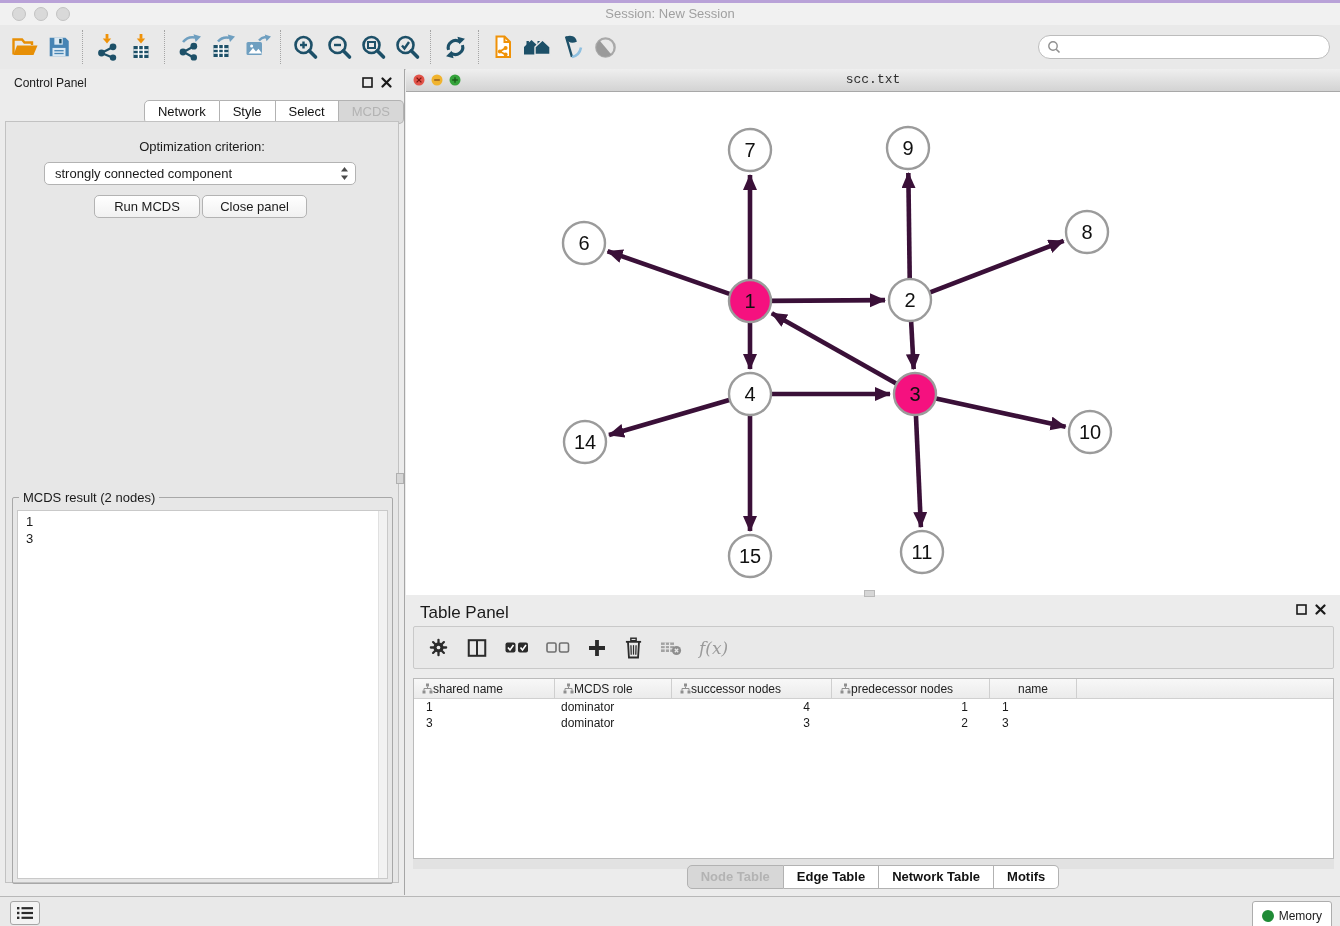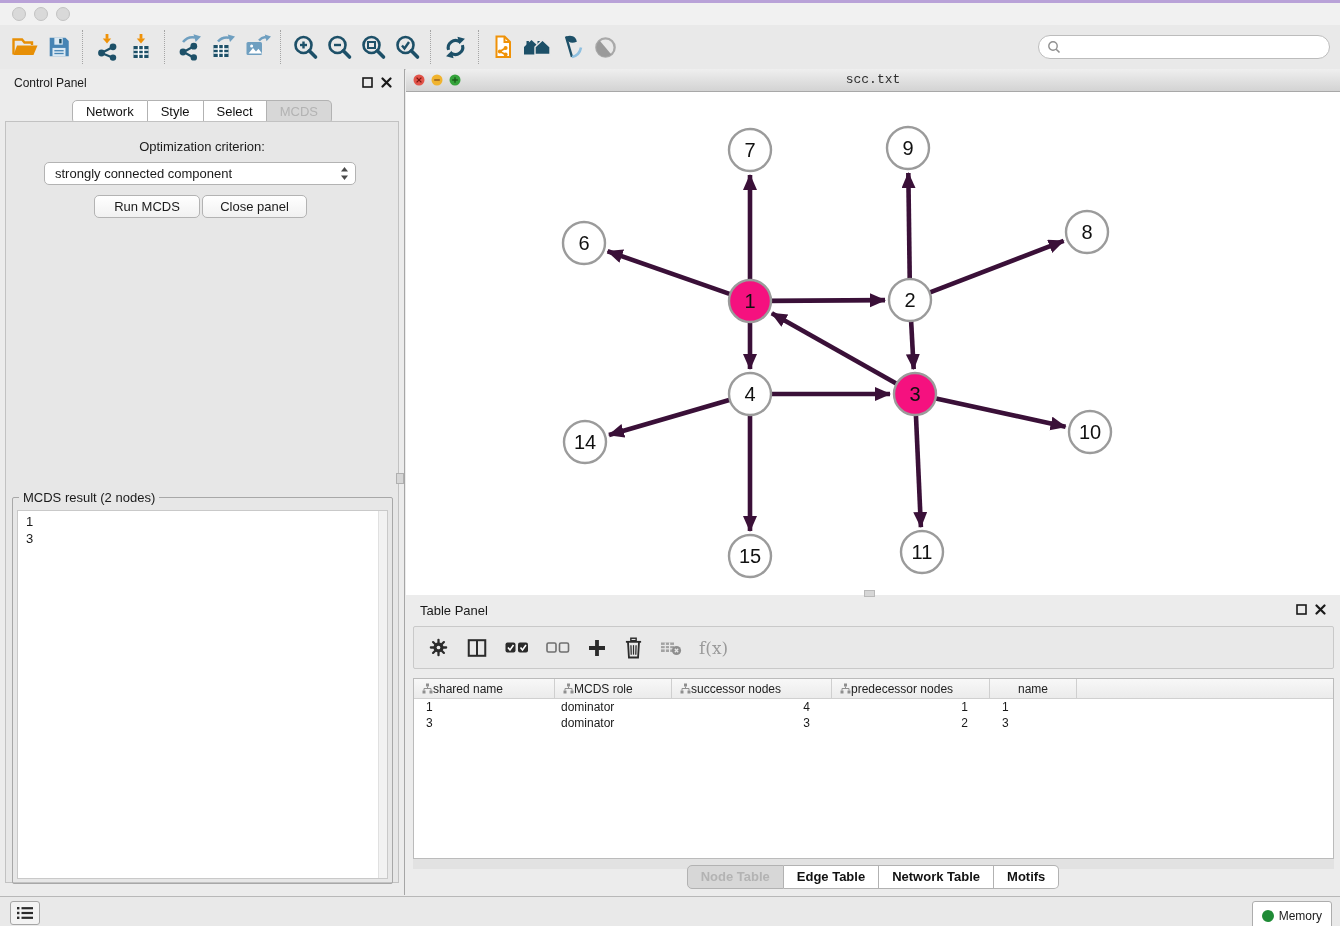--- a/index.html
+++ b/index.html
@@ -20,21 +20,21 @@
   .tb-btn{width:34px;height:34px;display:flex;align-items:center;justify-content:center;flex:0 0 auto;}
   .tb-sep{width:1px;height:34px;border-left:1px dotted #a5a5a5;margin:0 6px;flex:0 0 auto;}
   #search-wrap{margin-left:auto;margin-right:10px;width:292px;height:24px;background:#fff;border:1px solid #bcbcbc;
                border-radius:12px;display:flex;align-items:center;padding:0 8px;box-sizing:border-box;}
   #search-wrap input{border:none;outline:none;flex:1;font-size:12px;font-family:"Liberation Sans",sans-serif;background:transparent;}
 
   
   #control-panel{left:0;top:66px;width:405px;height:826px;background:#ececec;border-right:1px solid #a6a6a6;box-sizing:border-box;}
   #cp-title{position:absolute;left:14px;top:7px;font-size:12px;color:#1a1a1a;}
   .panel-winbtns{position:absolute;right:12px;top:8px;display:flex;gap:8px;align-items:center;}
-  #cp-tabs{position:absolute;left:0;right:0;top:31px;text-align:center;white-space:nowrap;}
+  #cp-tabs{position:absolute;left:0;right:0;top:31px;text-align:right;white-space:nowrap;}
   .seg{display:inline-block;padding:3px 13px 4px;background:#fff;border:1px solid #b2b2b2;border-left:none;
        font-size:13px;color:#111;vertical-align:top;cursor:default;}
   .seg:first-child{border-left:1px solid #b2b2b2;border-radius:5px 0 0 5px;}
   .seg:last-child{border-radius:0 5px 5px 0;}
   .seg.active{background:#d7d7d7;color:#b3b3b3;}
   #cp-box{position:absolute;left:5px;top:52px;width:394px;height:762px;background:#e7e7e7;border:1px solid #c2c2c2;box-sizing:border-box;}
   #opt-label{position:absolute;left:0;right:0;top:70px;text-align:center;font-size:13px;}
   #criterion-select{position:absolute;left:44px;top:93px;width:312px;height:23px;background:#fff;border:1px solid #b3b3b3;
       border-radius:5px;display:flex;align-items:center;font-size:13px;padding-left:10px;box-sizing:border-box;}
   #criterion-select .stepper{margin-left:auto;margin-right:6px;}
@@ -53,24 +53,24 @@
   
   #net-window{left:406px;top:66px;width:934px;height:526px;}
   #net-titlebar{position:absolute;left:0;top:0;right:0;height:22px;background:linear-gradient(#efefef,#d3d3d3);
       border-bottom:1px solid #a8a8a8;}
   #net-titlebar .lights{position:absolute;left:7px;top:5px;display:flex;gap:6px;}
   #net-title{position:absolute;left:0;right:0;top:3px;text-align:center;font-size:13px;color:#2e2e2e;font-family:Liberation Mono, monospace;}
   #net-canvas{position:absolute;left:0;top:23px;right:0;bottom:0;background:#fff;}
 
   
   #table-panel{left:406px;top:595px;width:934px;height:297px;background:#ececec;}
-  #tp-title{position:absolute;left:14px;top:5px;font-size:13px;}
+  #tp-title{position:absolute;left:14px;top:5px;font-size:17px;}
   #tp-toolbar{position:absolute;left:7px;right:6px;top:28px;height:43px;background:#e9e9e9;border:1px solid #c9c9c9;
       border-radius:2px;display:flex;align-items:center;gap:17px;padding-left:14px;box-sizing:border-box;}
-  .fx-label{font-family:"DejaVu Serif","Liberation Serif",serif;font-size:17px;color:#9a9a9a;}
+  .fx-label{font-family:"DejaVu Serif","Liberation Serif",serif;font-style:italic;font-size:17px;color:#9a9a9a;}
   #tp-table{position:absolute;left:7px;right:6px;top:80px;bottom:36px;background:#fff;border:1px solid #bbb;box-sizing:border-box;overflow:hidden;}
   #tp-head{display:flex;height:19px;background:linear-gradient(#f8f8f8,#ebebeb);border-bottom:1px solid #d0d0d0;}
   .th{display:flex;align-items:center;padding-left:8px;font-size:12px;color:#222;border-right:1px solid #cfcfcf;box-sizing:border-box;}
   .th.center{justify-content:center;padding-left:0;}
   .tr{display:flex;height:16px;font-size:12px;}
   .td{box-sizing:border-box;white-space:nowrap;overflow:hidden;}
   #tp-tabs{position:absolute;left:0;right:0;bottom:6px;text-align:center;white-space:nowrap;font-weight:bold;}
   #tp-strip{position:absolute;left:7px;right:6px;bottom:26px;height:10px;background:#e2e2e2;}
 
   
@@ -83,20 +83,21 @@
 </style>
 </head>
 <body>
 
 <div id="root">
 
   <div id="titlebar" class="abs">
     <span class="dots">
       <span class="tl-dot"></span><span class="tl-dot"></span><span class="tl-dot"></span>
     </span>
+    <div id="win-title">Session: New Session</div>
   </div>
 
   <div id="toolbar" class="abs">
     <div style="width:8px"></div>
     <div class="tb-btn">
       <svg width="28" height="28" viewBox="0 0 28 28">
           <path d="M2.5 21.5 V6.5 h8.5 l2.5 3 h7.5 v2.5" fill="none" stroke="#e78f06" stroke-width="2.4"></path>
           <path d="M6 12.5 h20.5 l-4 9.5 H2.5 Z" fill="#e78f06"></path>
         </svg>
     </div>

